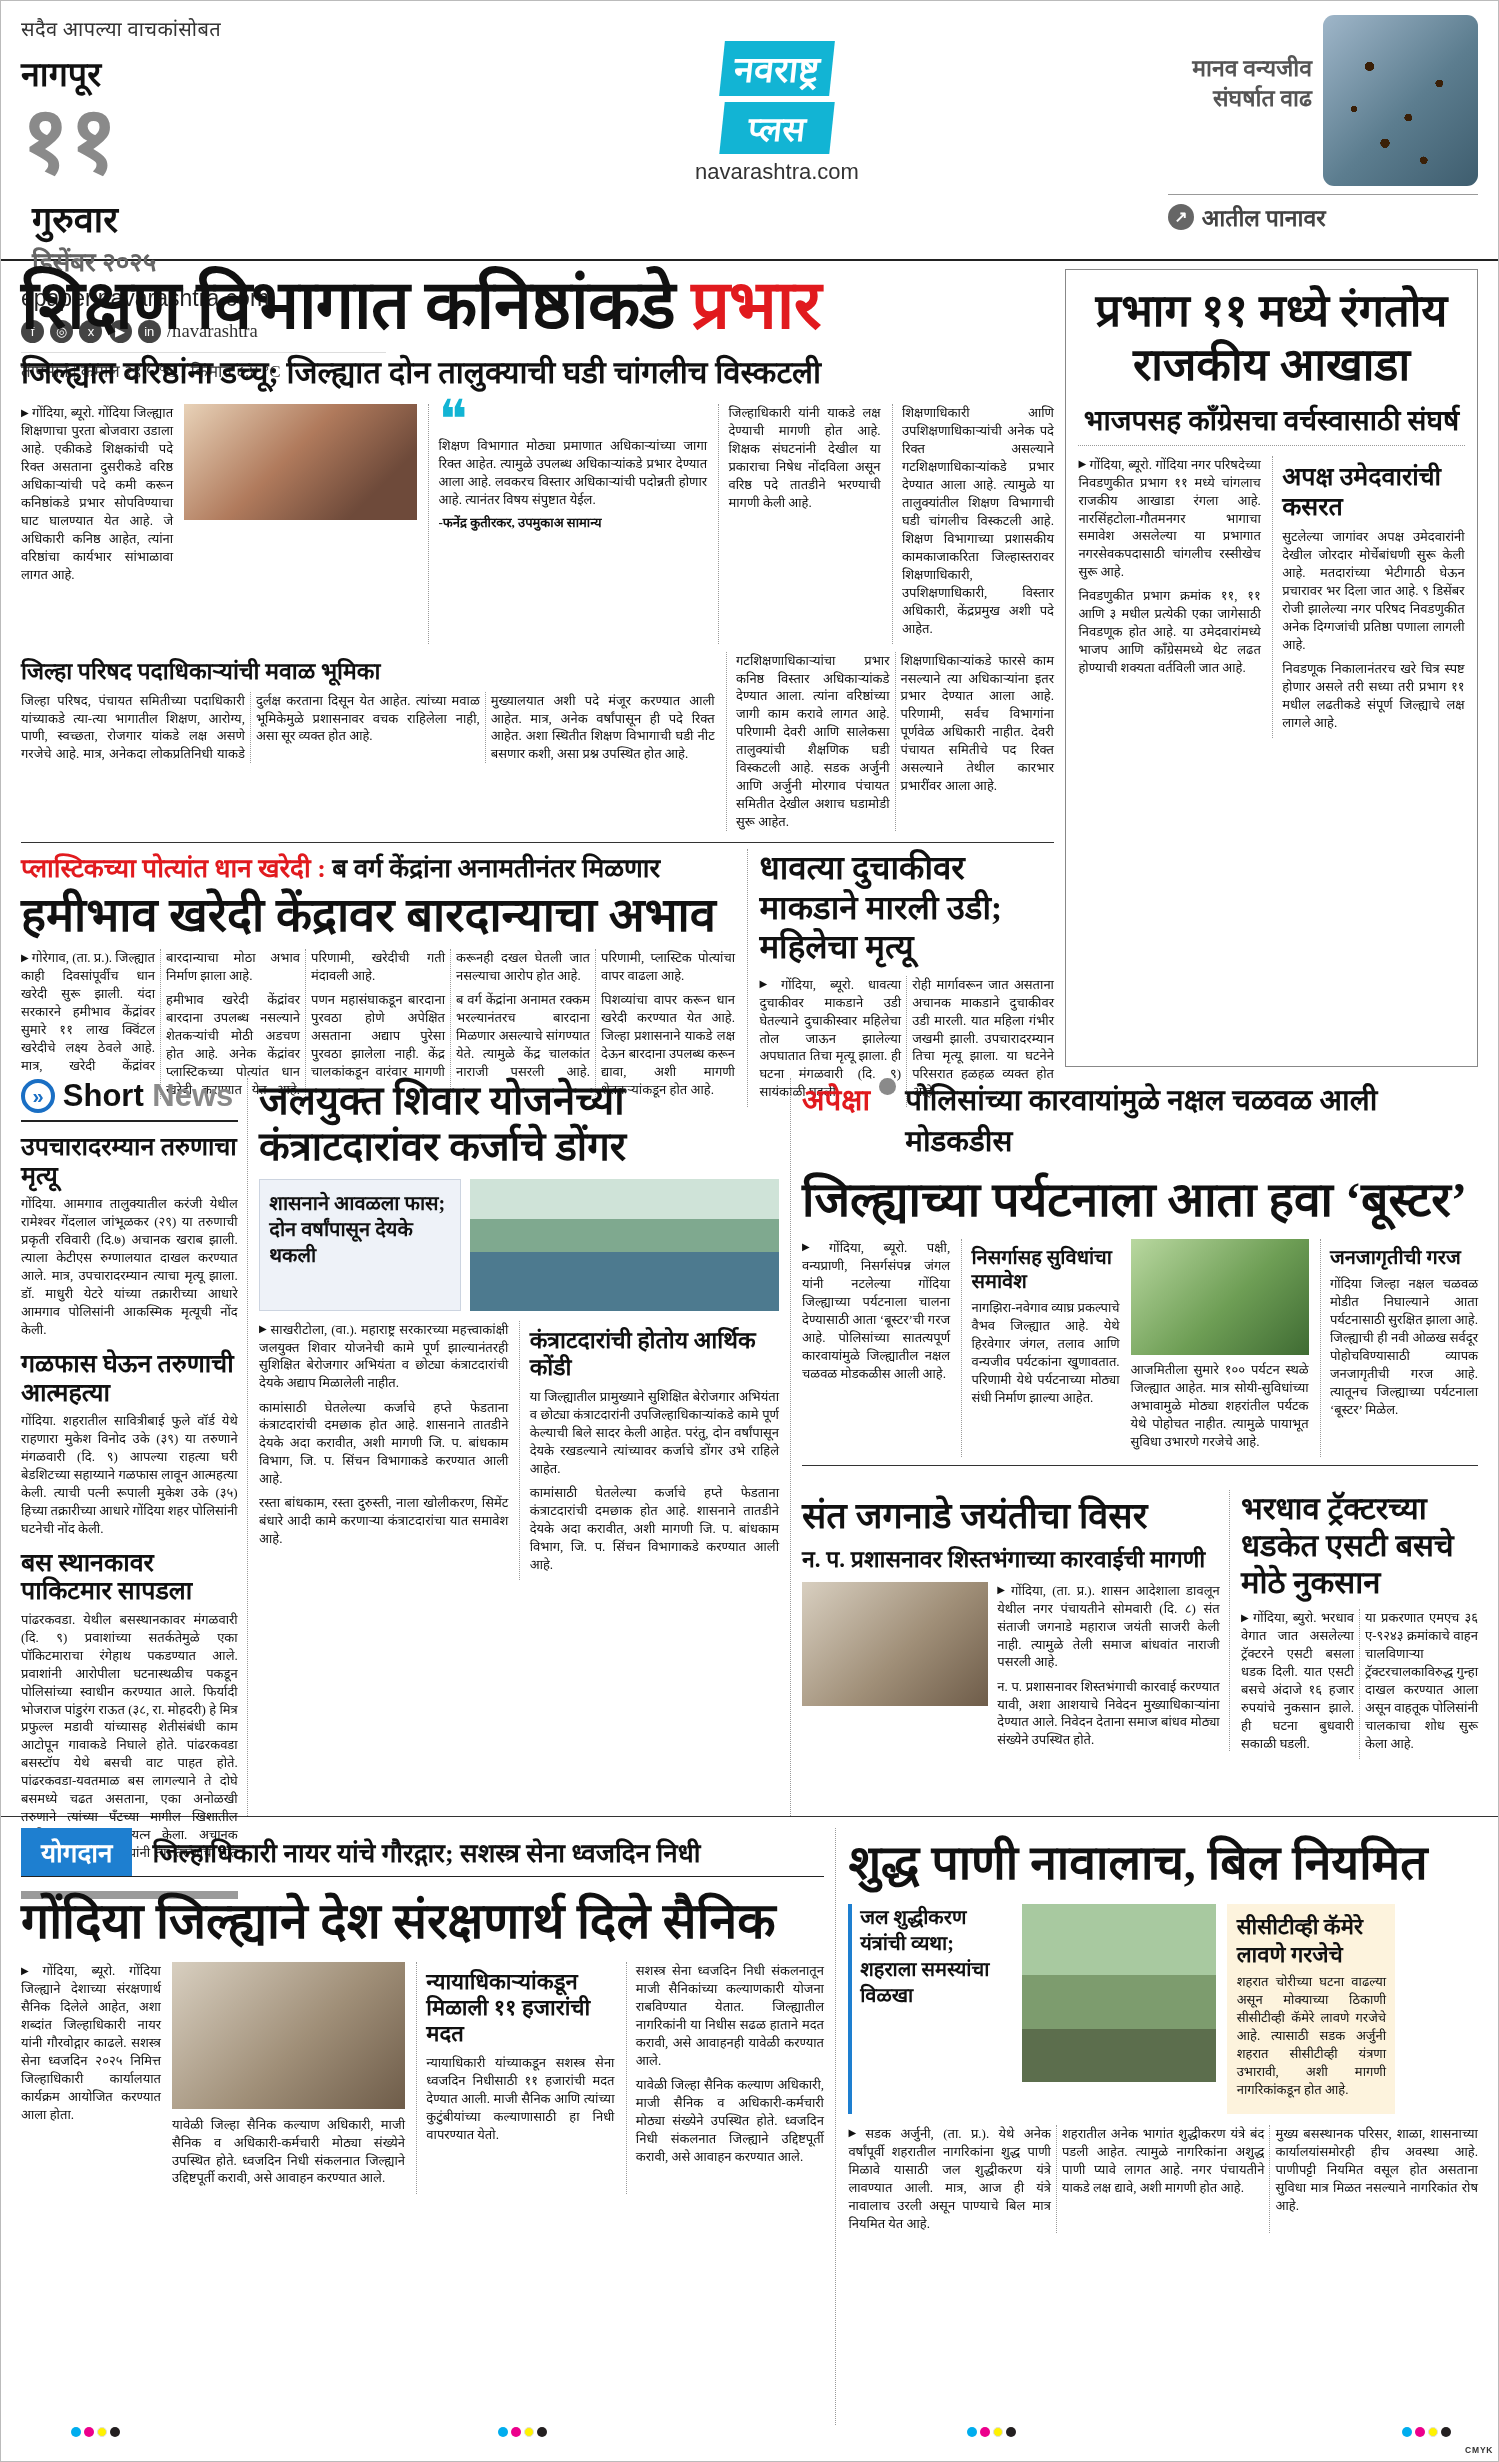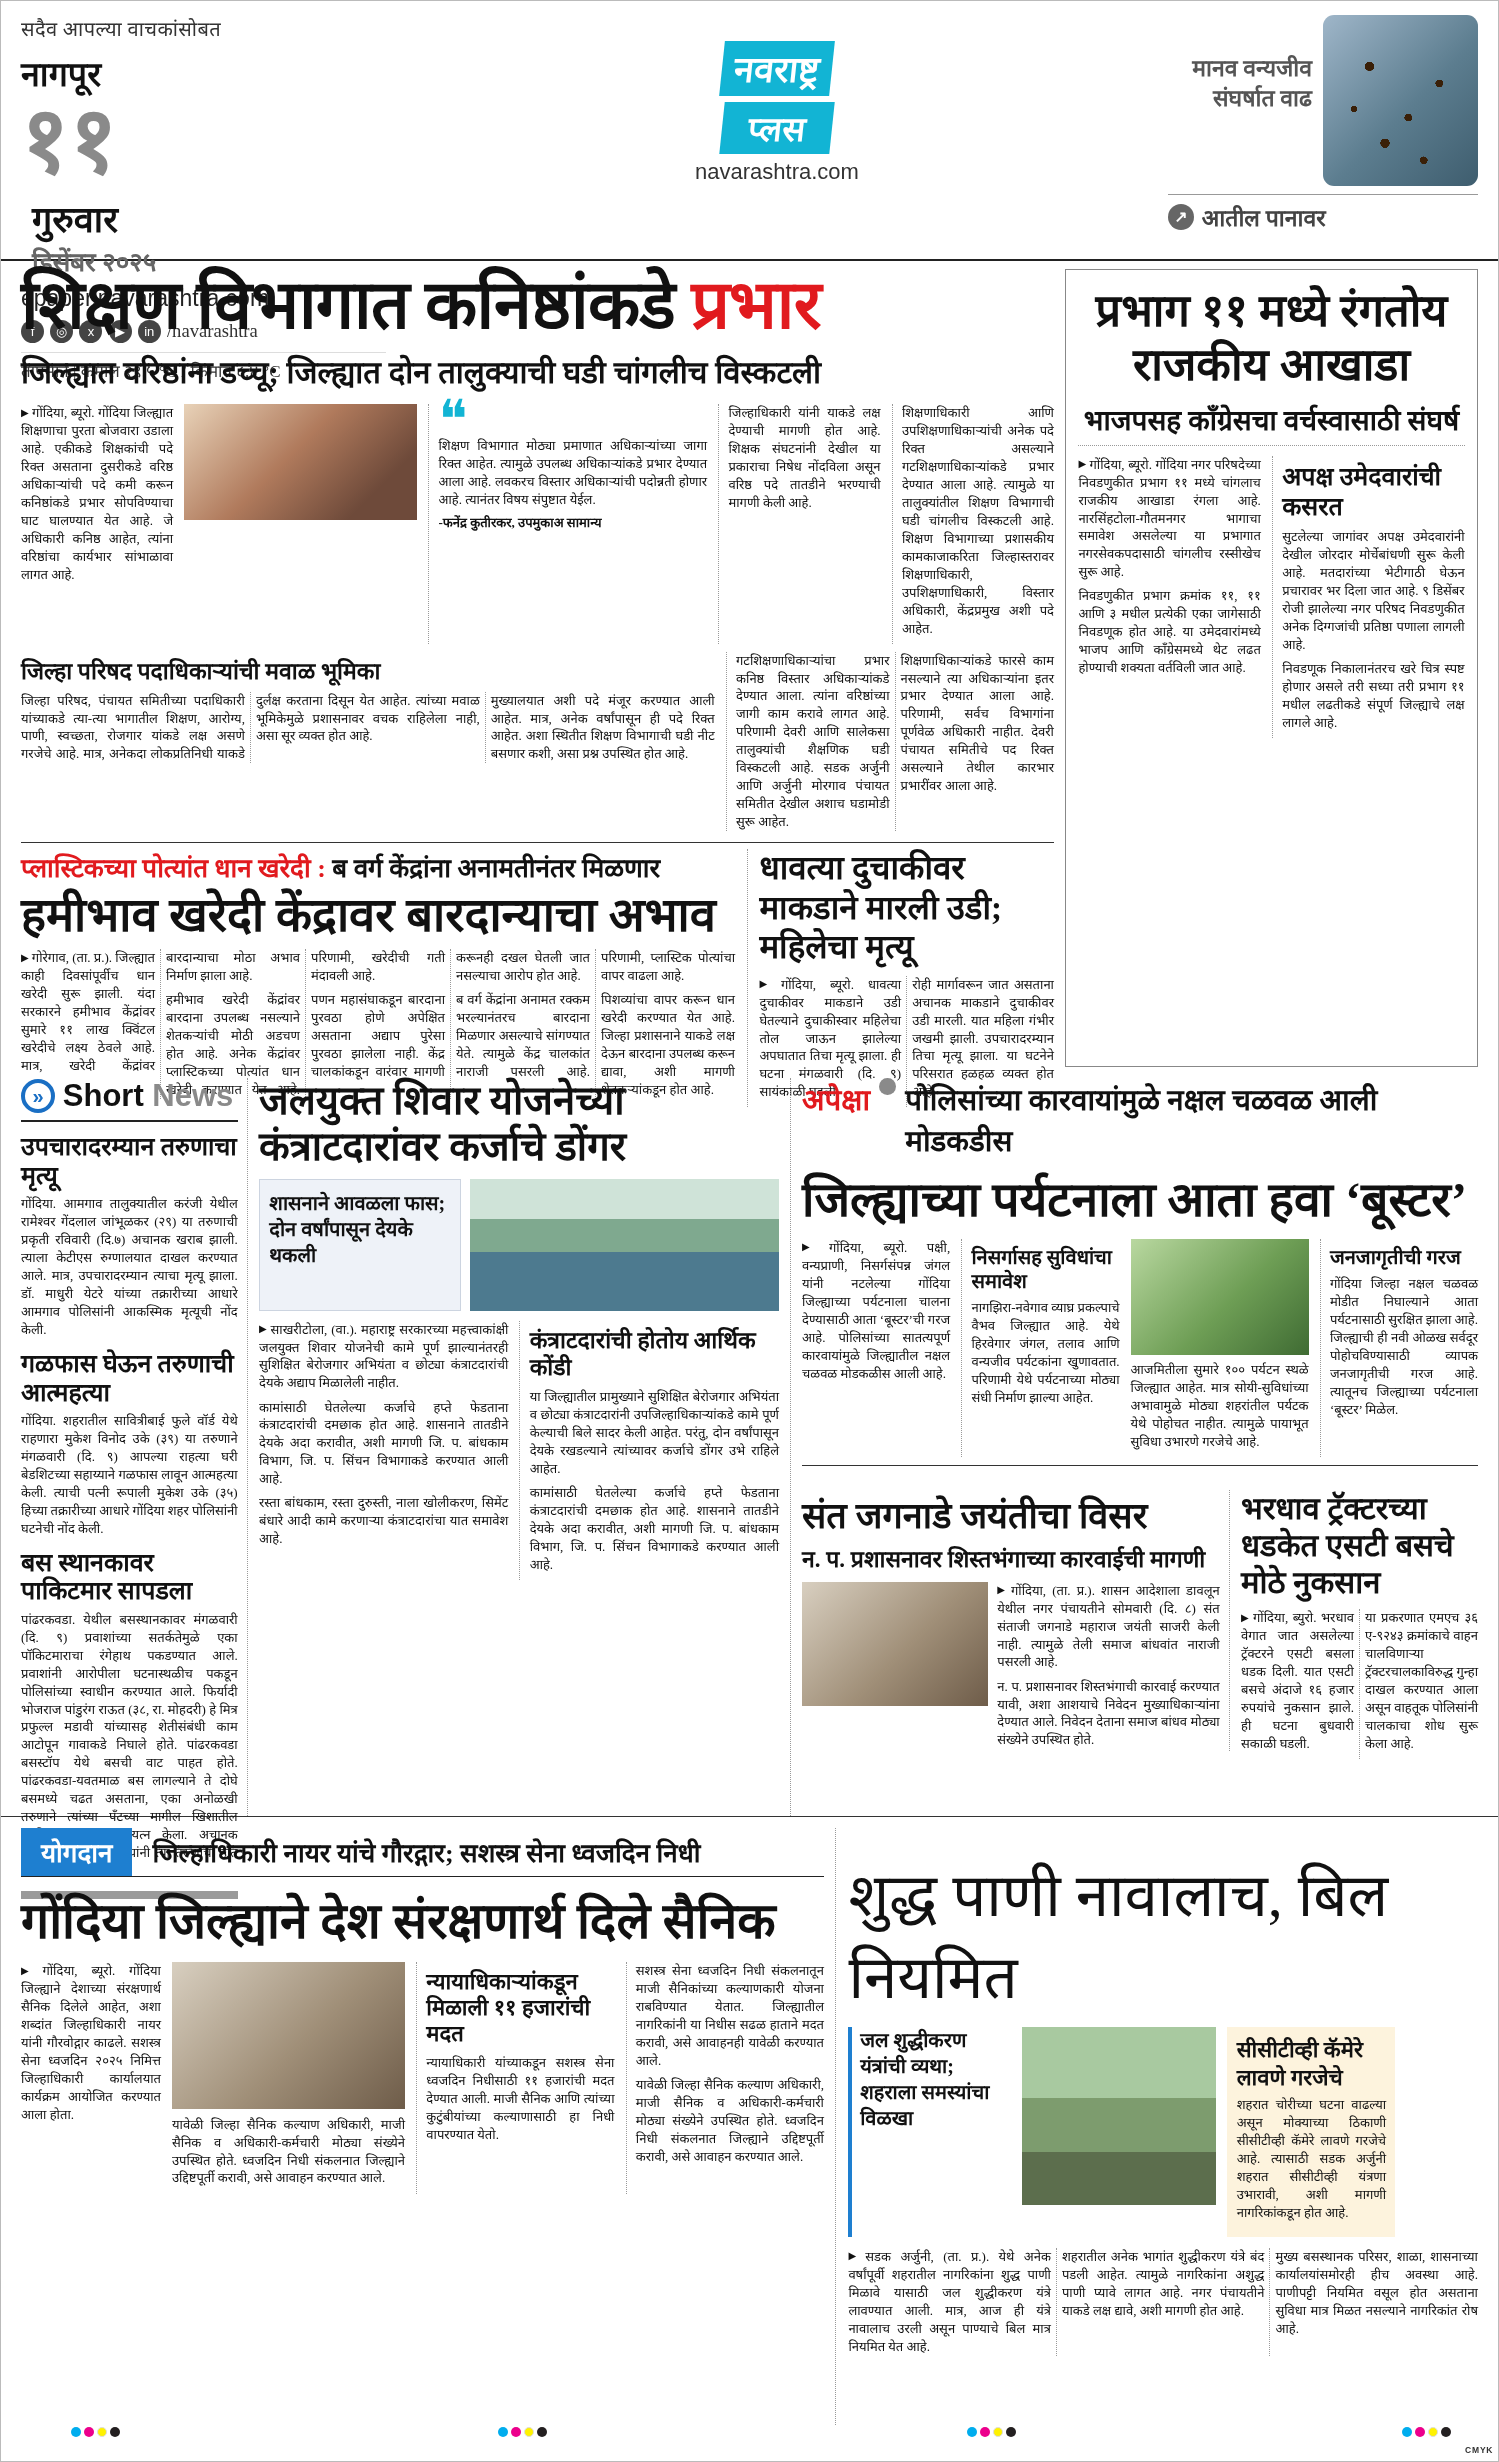--- a/index.html
+++ b/index.html
@@ -107,21 +107,21 @@
   .tracHead { font-size:31px; font-weight:bold; line-height:1.2; }
   
   .band3 { display:flex; padding:11px 20px 0 20px; height:609px; border-top:0.8px solid #333; }
   .soldiers { width:815px; border-right:0.8px dotted #999; padding-right:11px; }
   .yogBand { display:flex; align-items:stretch; border-bottom:1.6px solid #222; }
   .yogBadge { background:#1e7fd0; color:#fff; font-size:26px; font-weight:bold; padding:6.2px 20px; position:relative; }
   .yogStrip { font-size:26px; font-weight:bold; padding:6.2px 0 6.2px 20px; }
   .soldHead { font-size:50px; font-weight:bold; margin-top:7.8px; }
   .soldCols { display:flex; gap:11px; margin-top:9.3px; }
   .water { flex:1; padding-left:12.4px; }
-  .waterHead { font-size:60px; font-weight:normal;margin-top:24px; }
+  .waterHead { font-size:48px; font-weight:bold; }
   .waterTop { display:flex; gap:11px; margin-top:11px; }
   .waterSubBlock { border-left:4.7px solid #1e7fd0; padding-left:7.8px; width:163px; }
   .waterSub { font-size:20px; font-weight:bold; line-height:1.3; }
   .creamBox { background:#fdf3dd; padding:9.3px; width:168px; }
   .creamTitle { font-size:22px; font-weight:bold; line-height:1.25; margin-bottom:4.7px; }
   
   .footer { position:absolute; bottom:6.2px; left:0; right:0; height:28px; }
   .cmykGroup { position:absolute; display:flex; gap:3.1px; }
   .cdot { width:10px; height:10px; border-radius:50%; }
   .c { background:#00adee; } .m { background:#ec008c; } .y { background:#fff200; border:0.8px solid #ddd;} .k { background:#231f20; }

